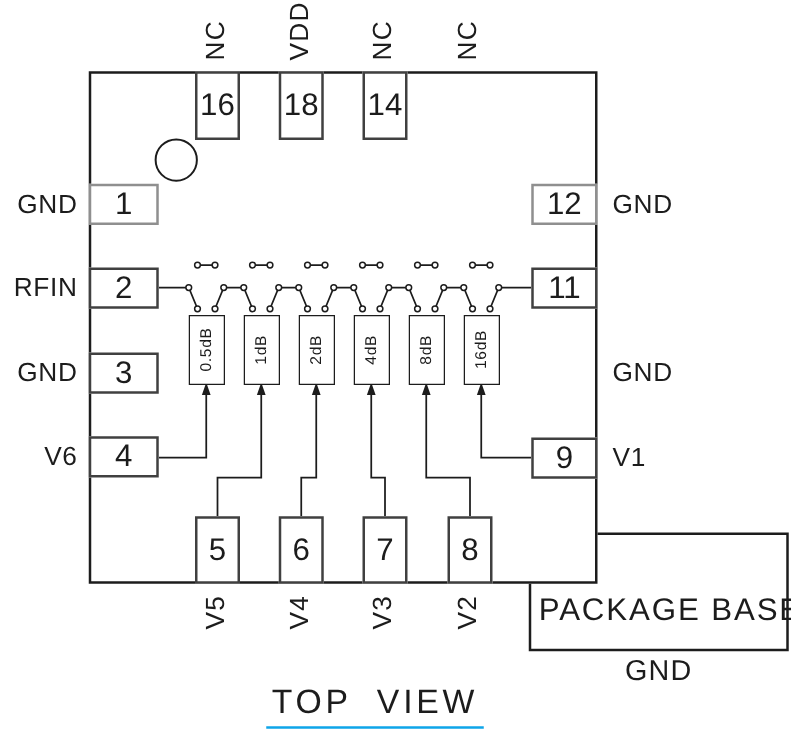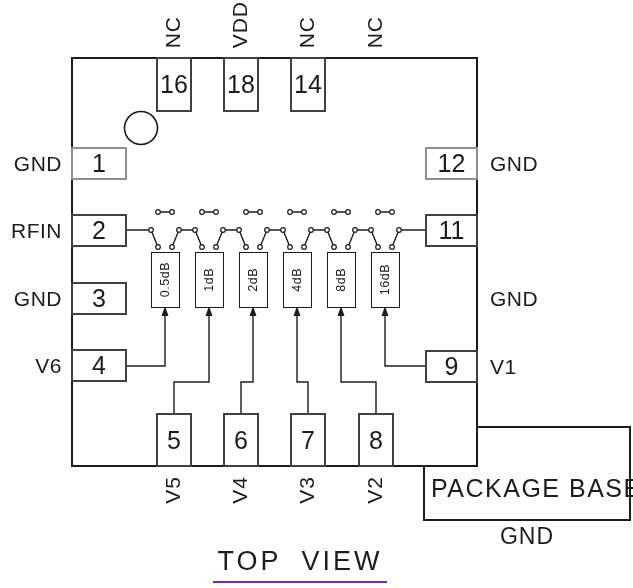--- a/index.html
+++ b/index.html
@@ -39,21 +39,21 @@
   .vlabel.below{top:476px;}
   
   .att{position:absolute;top:252px;width:29px;height:56px;box-sizing:border-box;
     border:1.8px solid #1c1c1c;background:#fff;z-index:4;
     display:flex;align-items:center;justify-content:center;}
   .att span{writing-mode:vertical-rl;transform:rotate(180deg);font-size:12.5px;
     letter-spacing:0.5px;line-height:1;white-space:nowrap;}
   
   .title{position:absolute;left:150px;top:546px;width:300px;text-align:center;z-index:4;}
   .title span{display:inline-block;font-size:27px;letter-spacing:3px;word-spacing:10px;
-    border-bottom:2px solid #6d28d9;padding:0 4px 4px 4px;}
+    border-bottom:2px solid #0ea5e9;padding:0 4px 4px 4px;}
 </style>
 </head>
 <body>
 
 <div class="stage">
 
   <div class="pkg-box">
     <div class="pkg-label">PACKAGE BASE</div>
   </div>
   <div class="pkg-gnd">GND</div>

